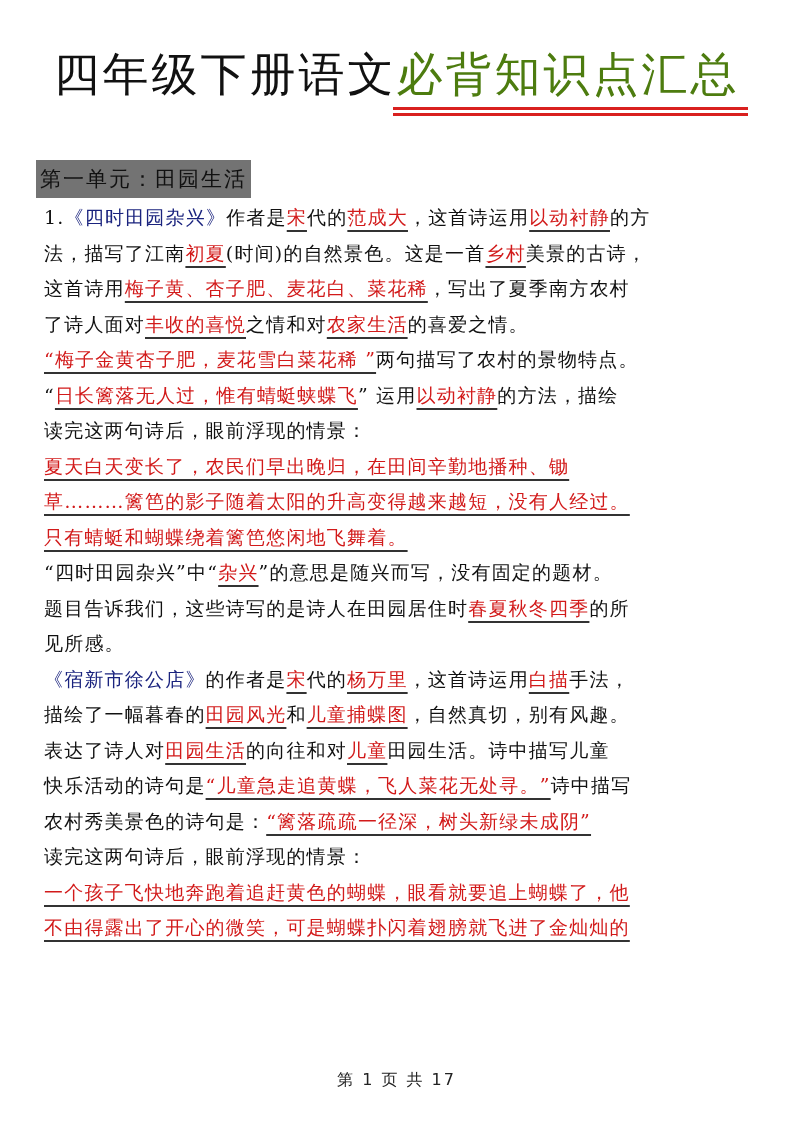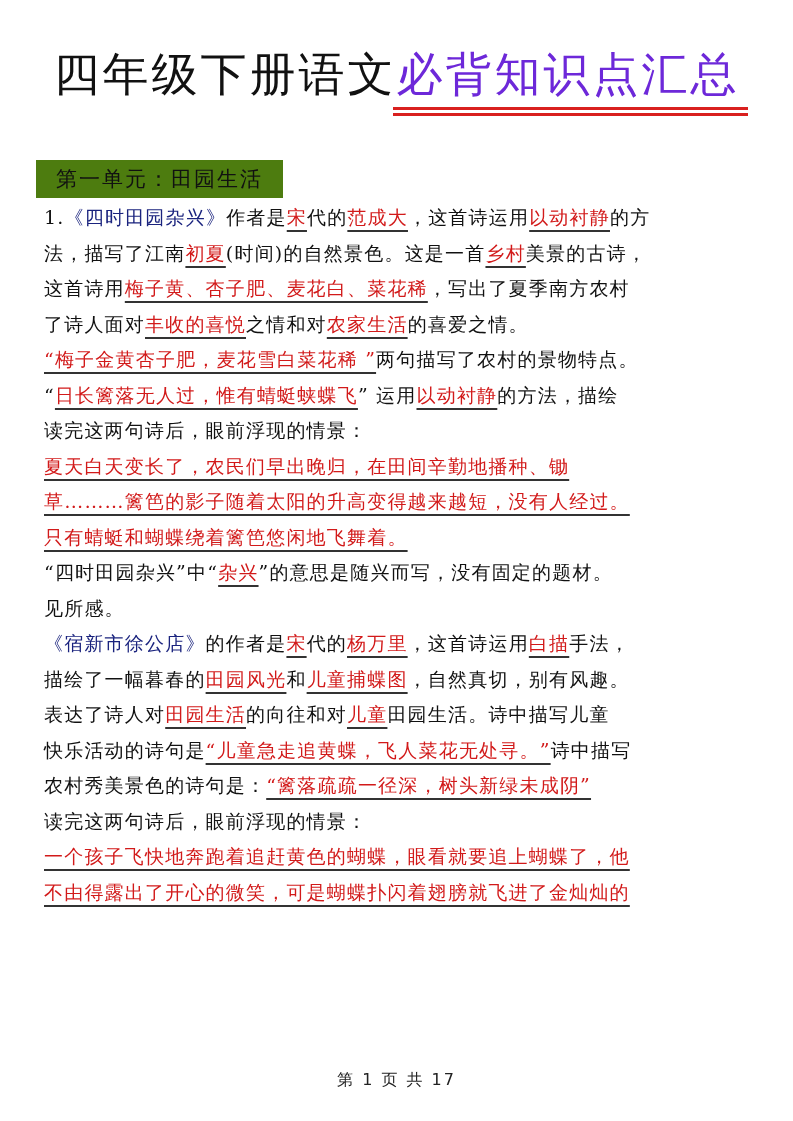--- a/index.html
+++ b/index.html
@@ -8,29 +8,29 @@
     font-family: "DejaVu Serif", "Liberation Serif", serif;
     color: #111111;
   }
   .title {
     position: absolute; left: 0; top: 44px; width: 793px;
     text-align: center; font-size: 46px; letter-spacing: 3px;
     font-family: "DejaVu Serif", serif; line-height: 60px;
     white-space: nowrap;
   }
   .title .black { color: #111; }
-  .title .red { color: #6d28d9; position: relative; display: inline-block; }
+  .title .red { color: #4d7c0f; position: relative; display: inline-block; }
   .title .red::after {
     content: ""; position: absolute; left: -4px; right: -8px; bottom: -12px;
     height: 3px; background: #d9201f;
     box-shadow: 0 -6px 0 #d9201f;
   }
   .unit {
     position: absolute; left: 36px; top: 160px; height: 38px;
-    background: #4d7c0f; padding: 0 20px; font-size: 21px; line-height: 38px;
+    background: #737373; padding: 0 4px; font-size: 21px; line-height: 38px;
     letter-spacing: 2px;
   }
   .body {
     position: absolute; left: 44px; top: 200px; width: 724px;
     font-size: 19px; line-height: 35.5px; letter-spacing: 1.2px;
   }
   .line { white-space: nowrap; height: 35.5px; }
   .r { color: #d21a1a; }
   .b { color: #1a237e; }
   .u { text-decoration: underline; text-decoration-color: #333; text-underline-offset: 6px; text-decoration-thickness: 1.5px; }
@@ -67,20 +67,23 @@
   <div class="line">
     <span>“</span><span class="r u">日长篱落无人过，惟有蜻蜓蛱蝶飞</span><span>” 运用</span><span class="r u">以动衬静</span><span>的方法，描绘</span>
   </div>
   <div class="line"><span>读完这两句诗后，眼前浮现的情景：</span></div>
   <div class="line"><span class="r u">夏天白天变长了，农民们早出晚归，在田间辛勤地播种、锄</span></div>
   <div class="line"><span class="r u">草………篱笆的影子随着太阳的升高变得越来越短，没有人经过。</span></div>
   <div class="line"><span class="r u">只有蜻蜓和蝴蝶绕着篱笆悠闲地飞舞着。</span></div>
   <div class="line">
     <span>“四时田园杂兴”中“</span><span class="r u">杂兴</span><span>”的意思是随兴而写，没有固定的题材。</span>
   </div>
+  <div class="line">
+    <span>题目告诉我们，这些诗写的是诗人在田园居住时</span><span class="r u">春夏秋冬四季</span><span>的所</span>
+  </div>
   <div class="line"><span>见所感。</span></div>
   <div class="line">
     <span class="b">《宿新市徐公店》</span><span>的作者是</span><span class="r u">宋</span><span>代的</span><span class="r u">杨万里</span><span>，这首诗运用</span><span class="r u">白描</span><span>手法，</span>
   </div>
   <div class="line">
     <span>描绘了一幅暮春的</span><span class="r u">田园风光</span><span>和</span><span class="r u">儿童捕蝶图</span><span>，自然真切，别有风趣。</span>
   </div>
   <div class="line">
     <span>表达了诗人对</span><span class="r u">田园生活</span><span>的向往和对</span><span class="r u">儿童</span><span>田园生活。诗中描写儿童</span>
   </div>

